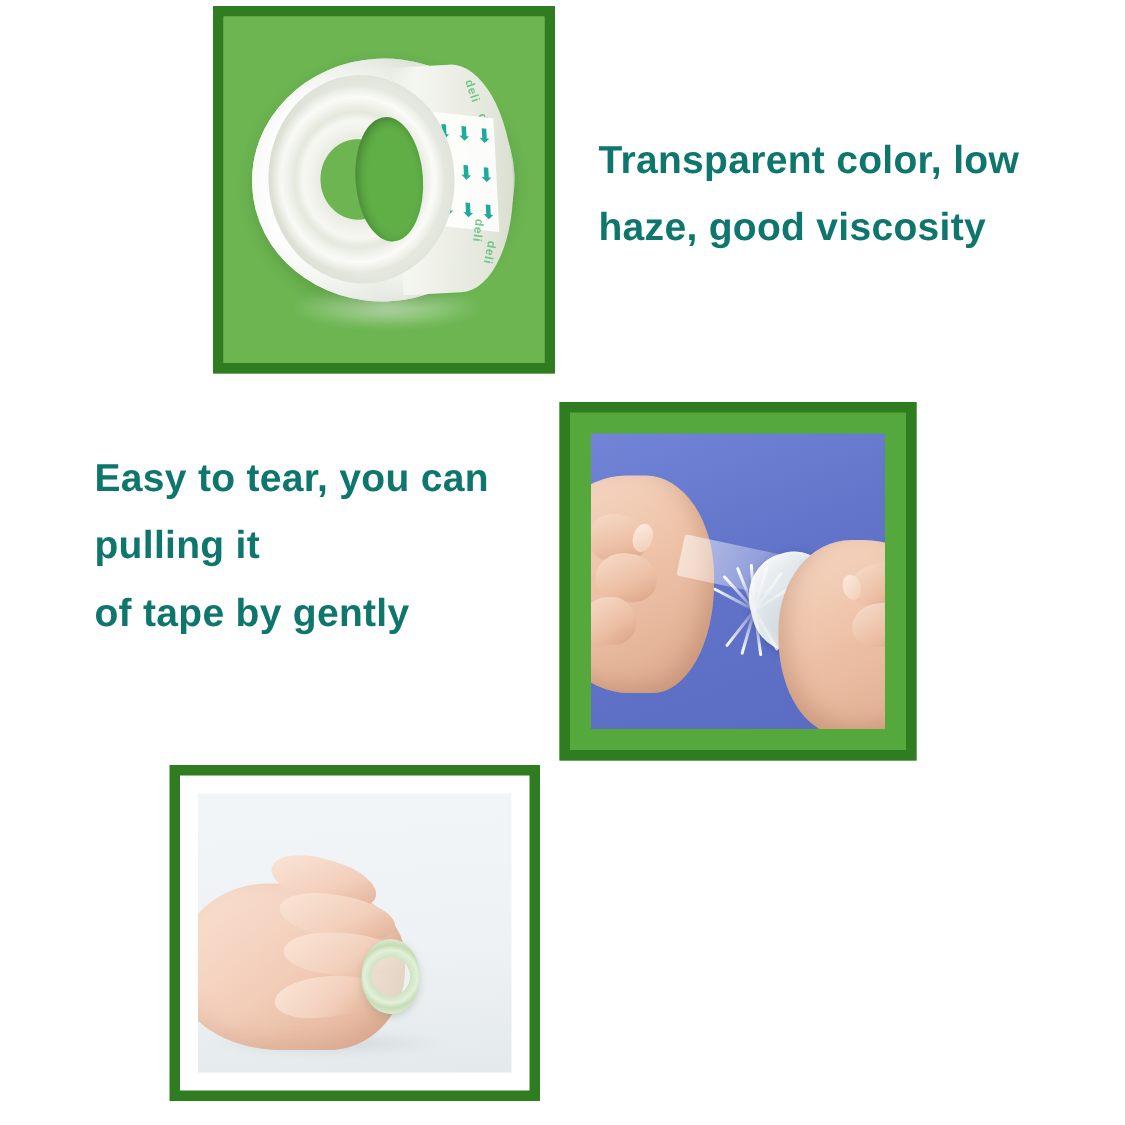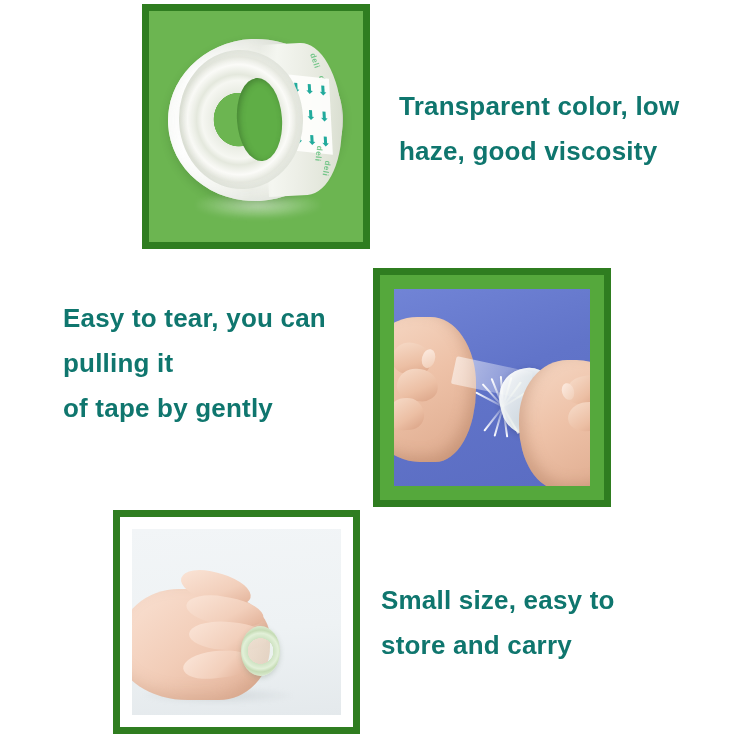--- a/index.html
+++ b/index.html
@@ -453,18 +453,14 @@
       <div class="hold-hand">
         <div class="hf hf1"></div>
         <div class="hf hf2"></div>
         <div class="hf hf3"></div>
         <div class="hf hf4"></div>
       </div>
       <div class="hold-roll"></div>
     </div>
   </div>
 
-  <div class="feature-text" id="text-small-size">
-    <span class="line">Small size, easy to</span>
-    <span class="line">store and carry</span>
-  </div>
 
 </div>
 
 </body></html>

